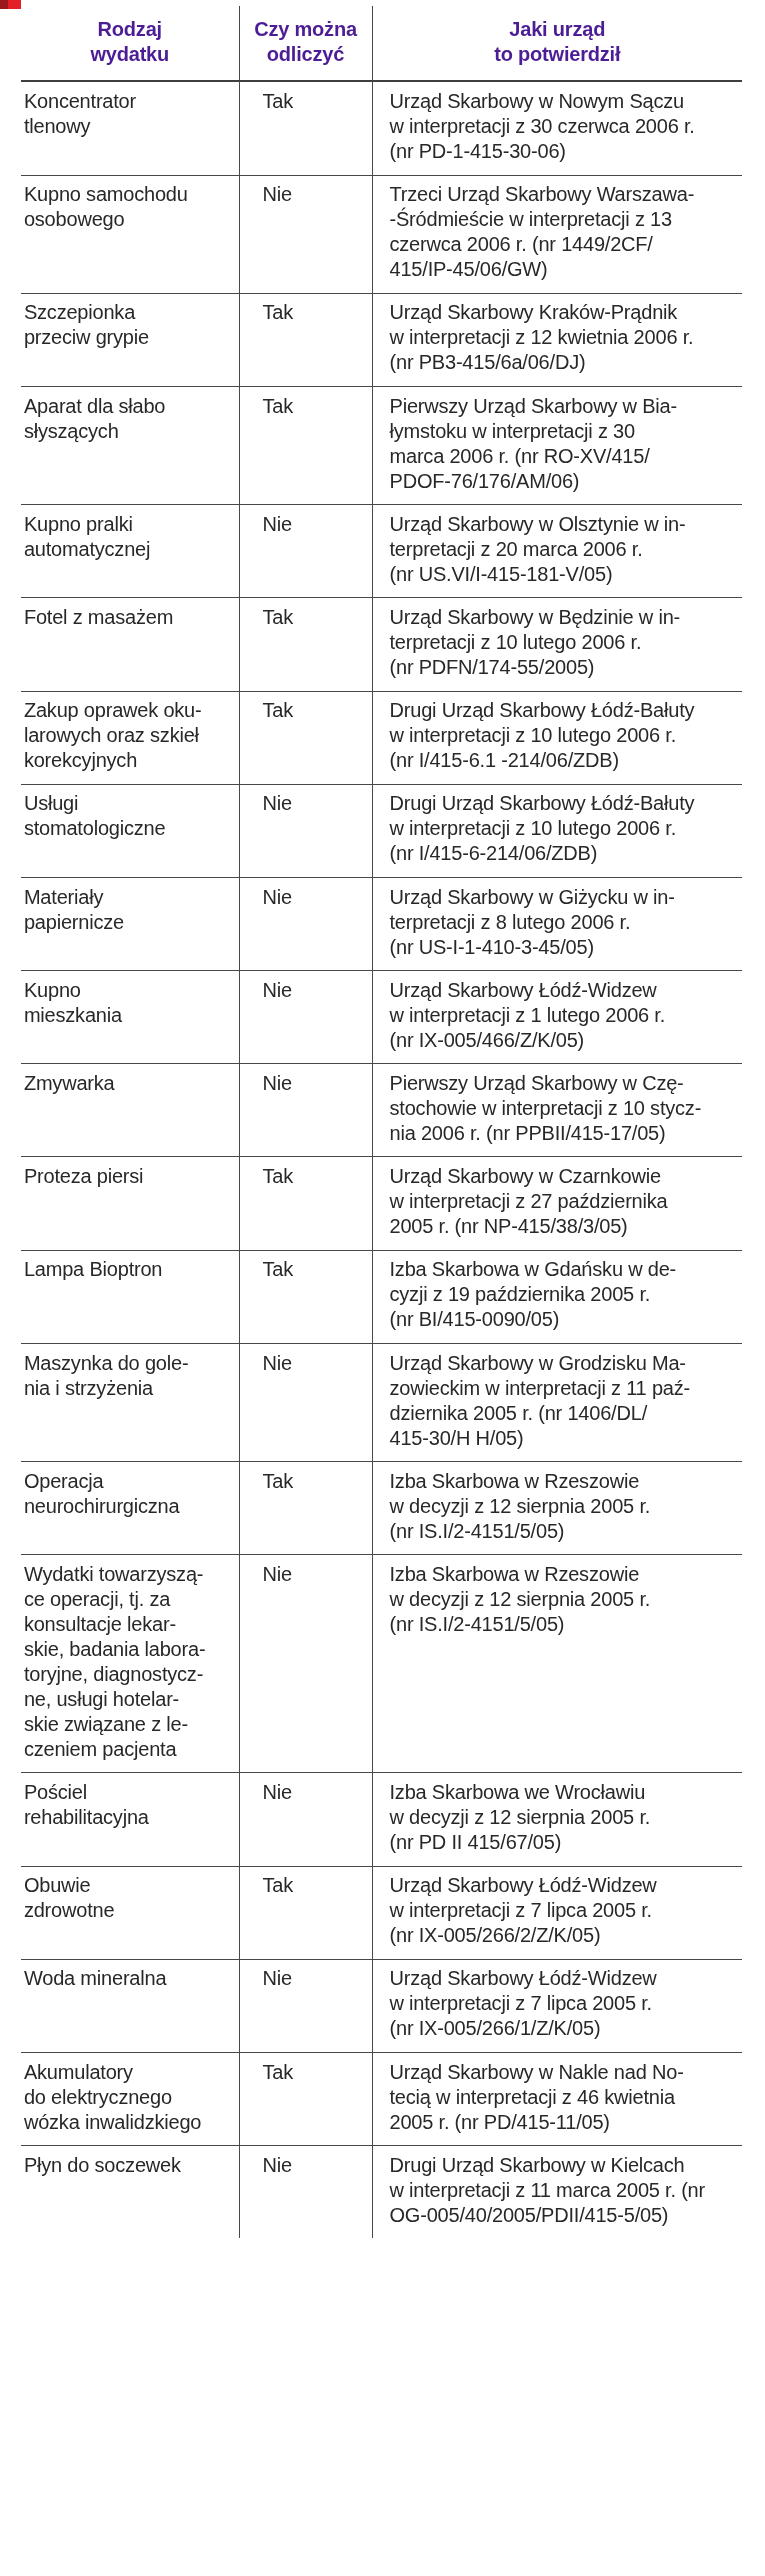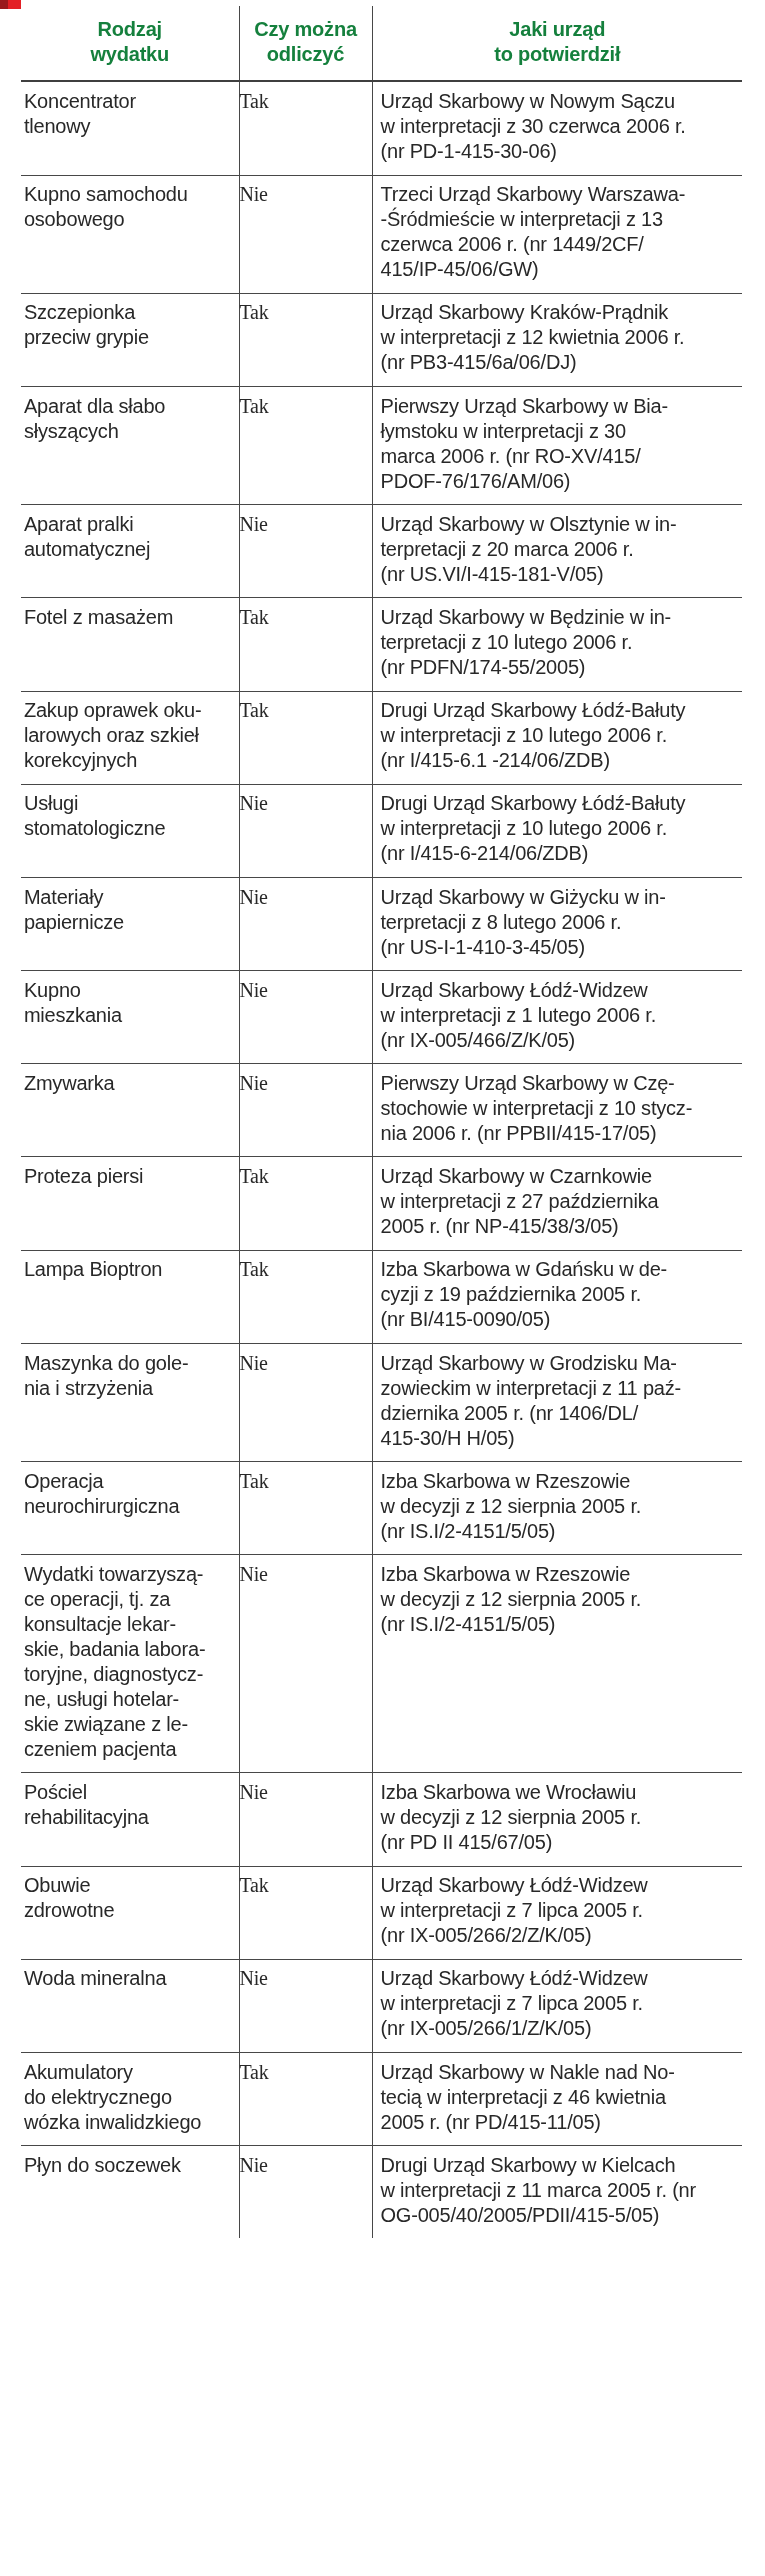--- a/index.html
+++ b/index.html
@@ -31,21 +31,21 @@
   }
   col.c1 { width: 218px; }
   col.c2 { width: 133px; }
   col.c3 { width: 370px; }
 
   th {
     font-size: 20px;
     font-weight: bold;
     line-height: 25px;
     letter-spacing: -0.2px;
-    color: #15803d;
+    color: #4c1d95;
     text-align: center;
     vertical-align: top;
     padding: 11.4px 1.9px 13.3px;
     border-bottom: 2.9px solid #3f3f3f;
     white-space: pre-line;
   }
   td {
     font-size: 20px;
     line-height: 25px;
     letter-spacing: -0.2px;
@@ -55,22 +55,22 @@
     padding: 6.7px 3.8px 10.5px;
   }
   tbody tr { border-bottom: 1.9px solid #474747; }
   tbody tr:last-child { border-bottom: 0; }
 
   td.col-expense { padding-left: 2.9px; }
   td.col-deductible, th.h-deductible {
     border-left: 1.9px solid #474747;
     border-right: 1.9px solid #474747;
   }
-  td.col-deductible { padding-left: 0; font-family: Liberation Serif, serif; }
-  td.col-office { padding-left: 8px; }
+  td.col-deductible { padding-left: 23px; }
+  td.col-office { padding-left: 17px; }
 </style>
 </head>
 <body>
 
 <div class="corner-mark">
   <span class="mark-dark" style="background: rgb(154, 25, 28);"></span>
   <span class="mark-bright" style="background: rgb(227, 32, 37);"></span>
 </div>
 
 <table class="deductions">
@@ -118,21 +118,21 @@
       <tr>
         <td class="col-expense">Aparat dla słabo
 słyszących</td>
         <td class="col-deductible">Tak</td>
         <td class="col-office">Pierwszy Urząd Skarbowy w Bia-
 łymstoku w interpretacji z 30
 marca 2006 r. (nr RO-XV/415/
 PDOF-76/176/AM/06)</td>
       </tr>
       <tr>
-        <td class="col-expense">Aparat pralki
+        <td class="col-expense">Kupno pralki
 automatycznej</td>
         <td class="col-deductible">Nie</td>
         <td class="col-office">Urząd Skarbowy w Olsztynie w in-
 terpretacji z 20 marca 2006 r.
 (nr US.VI/I-415-181-V/05)</td>
       </tr>
       <tr>
         <td class="col-expense">Fotel z masażem</td>
         <td class="col-deductible">Tak</td>
         <td class="col-office">Urząd Skarbowy w Będzinie w in-

